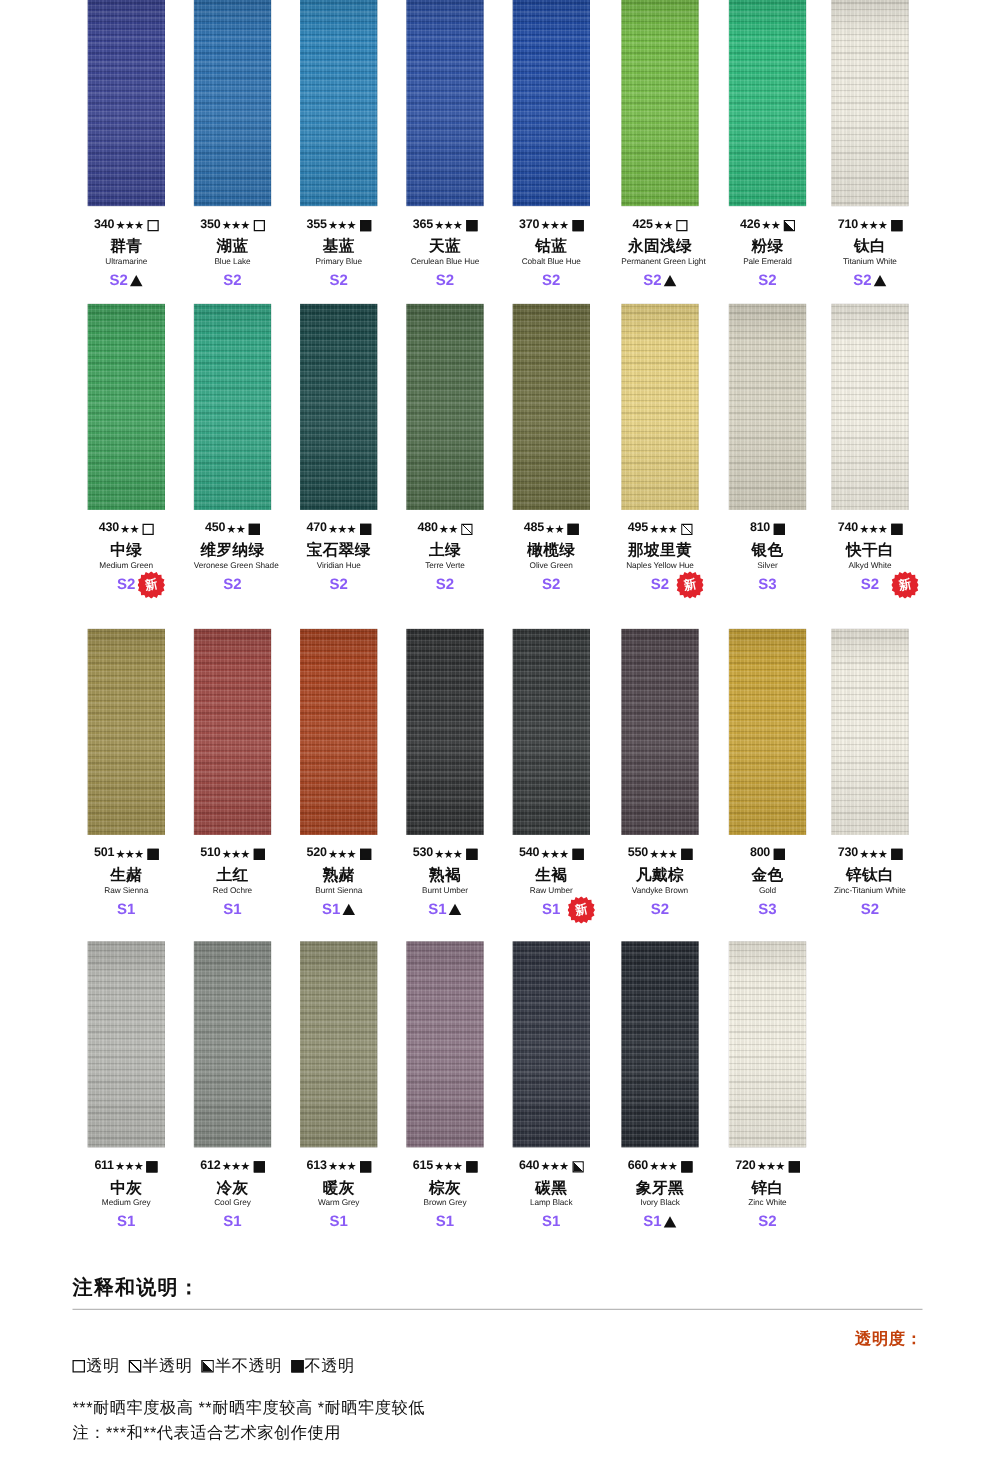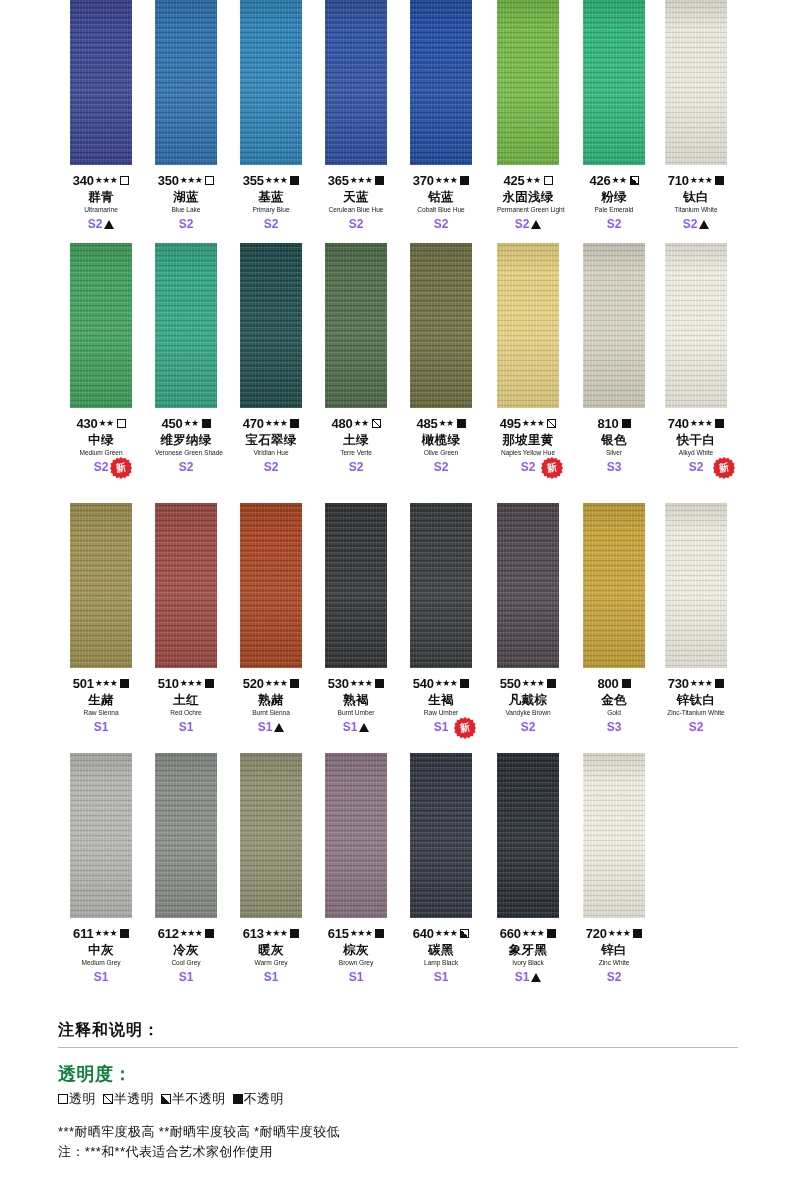--- a/index.html
+++ b/index.html
@@ -71,21 +71,21 @@
     font-weight: 700;
     letter-spacing: -0.2px;
     color: #111;
     white-space: nowrap;
     display: flex;
     align-items: center;
     justify-content: center;
     gap: 1px;
     height: 13px;
   }
-  .code-num { font-size: 13px; font-weight: 700; }
+  .code-num { font-size: 10px; font-weight: 700; }
   .stars {
     font-size: 9px;
     letter-spacing: -0.6px;
     line-height: 1;
     position: relative;
     top: 0px;
   }
   
   .tbox {
     display: inline-block;
@@ -180,25 +180,26 @@
     color: #111;
     padding-bottom: 6px;
     letter-spacing: 1px;
   }
   .notes hr {
     border: none;
     border-top: 1px solid #b9b9b9;
     margin: 0 0 14px 0;
   }
   .note-head {
-    font-size: 18px;
+    font-size: 13px;
     font-weight: 700;
-    color: #15803d;
+    color: #c2410c;
     margin-bottom: 3px;
     letter-spacing: 0.5px;
+    text-align: right;
   }
   .note-line {
     font-size: 13px;
     color: #111;
     line-height: 1.55;
     letter-spacing: 0.4px;
     white-space: nowrap;
   }
   .note-gap { height: 13px; }
   .lg {

